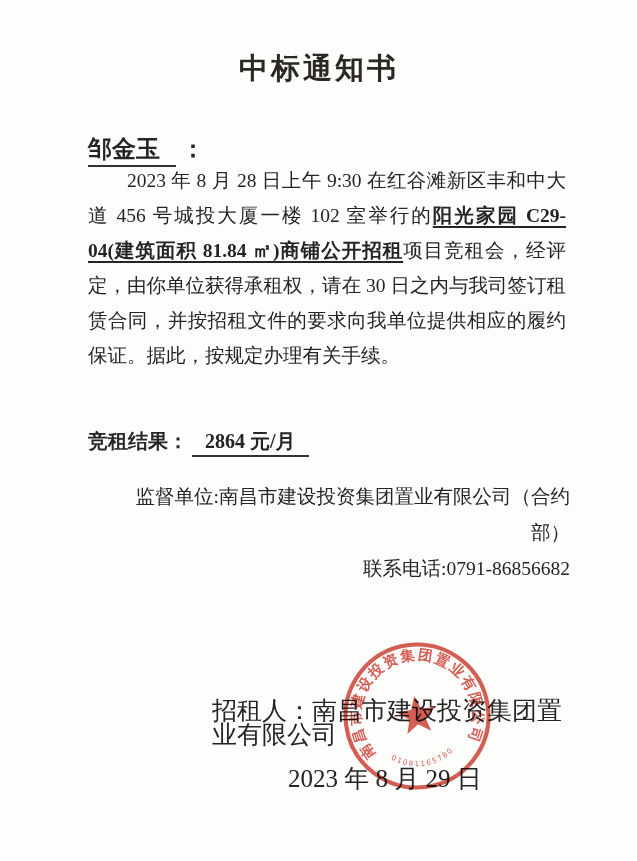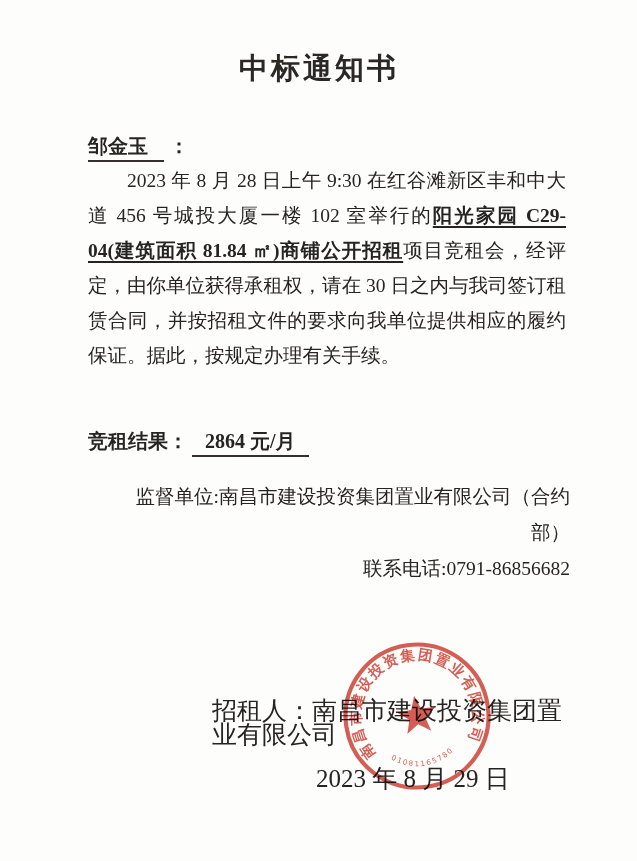--- a/index.html
+++ b/index.html
@@ -19,21 +19,21 @@
     top: 49px; left: 1px; right: 0;
     text-align: center;
     font-size: 29px;
     font-weight: bold;
     letter-spacing: 3px;
     color: #2b2724;
   }
   .recipient {
     position: absolute;
     top: 133px; left: 88px;
-    font-size: 20px;
+    font-size: 24px;
     font-weight: bold;
     text-align: right;
   }
   .recipient-name {
     display: inline-block;
     border-bottom: 2px solid #33302d;
     padding-right: 16px;
   }
   .recipient-colon { margin-left: 5px; }
   .body-para {
@@ -76,21 +76,21 @@
   .notice-block p { text-align: right; }
   .notice-block p.publicity { text-align: justify; }
   .signature-block {
     position: absolute;
     top: 699px; left: 212px;
     width: 360px;
     font-size: 25px;
     line-height: 24px;
     z-index: 2;
   }
-  .signature-date { margin-top: 20px; margin-left: 104px; }
+  .signature-date { margin-top: 20px; margin-left: 76px; }
   .seal {
     position: absolute;
     left: 341px; top: 640px;
     width: 152px; height: 152px;
     transform: rotate(-8deg);
     mix-blend-mode: multiply;
     opacity: 0.88;
     z-index: 3;
     pointer-events: none;
   }

